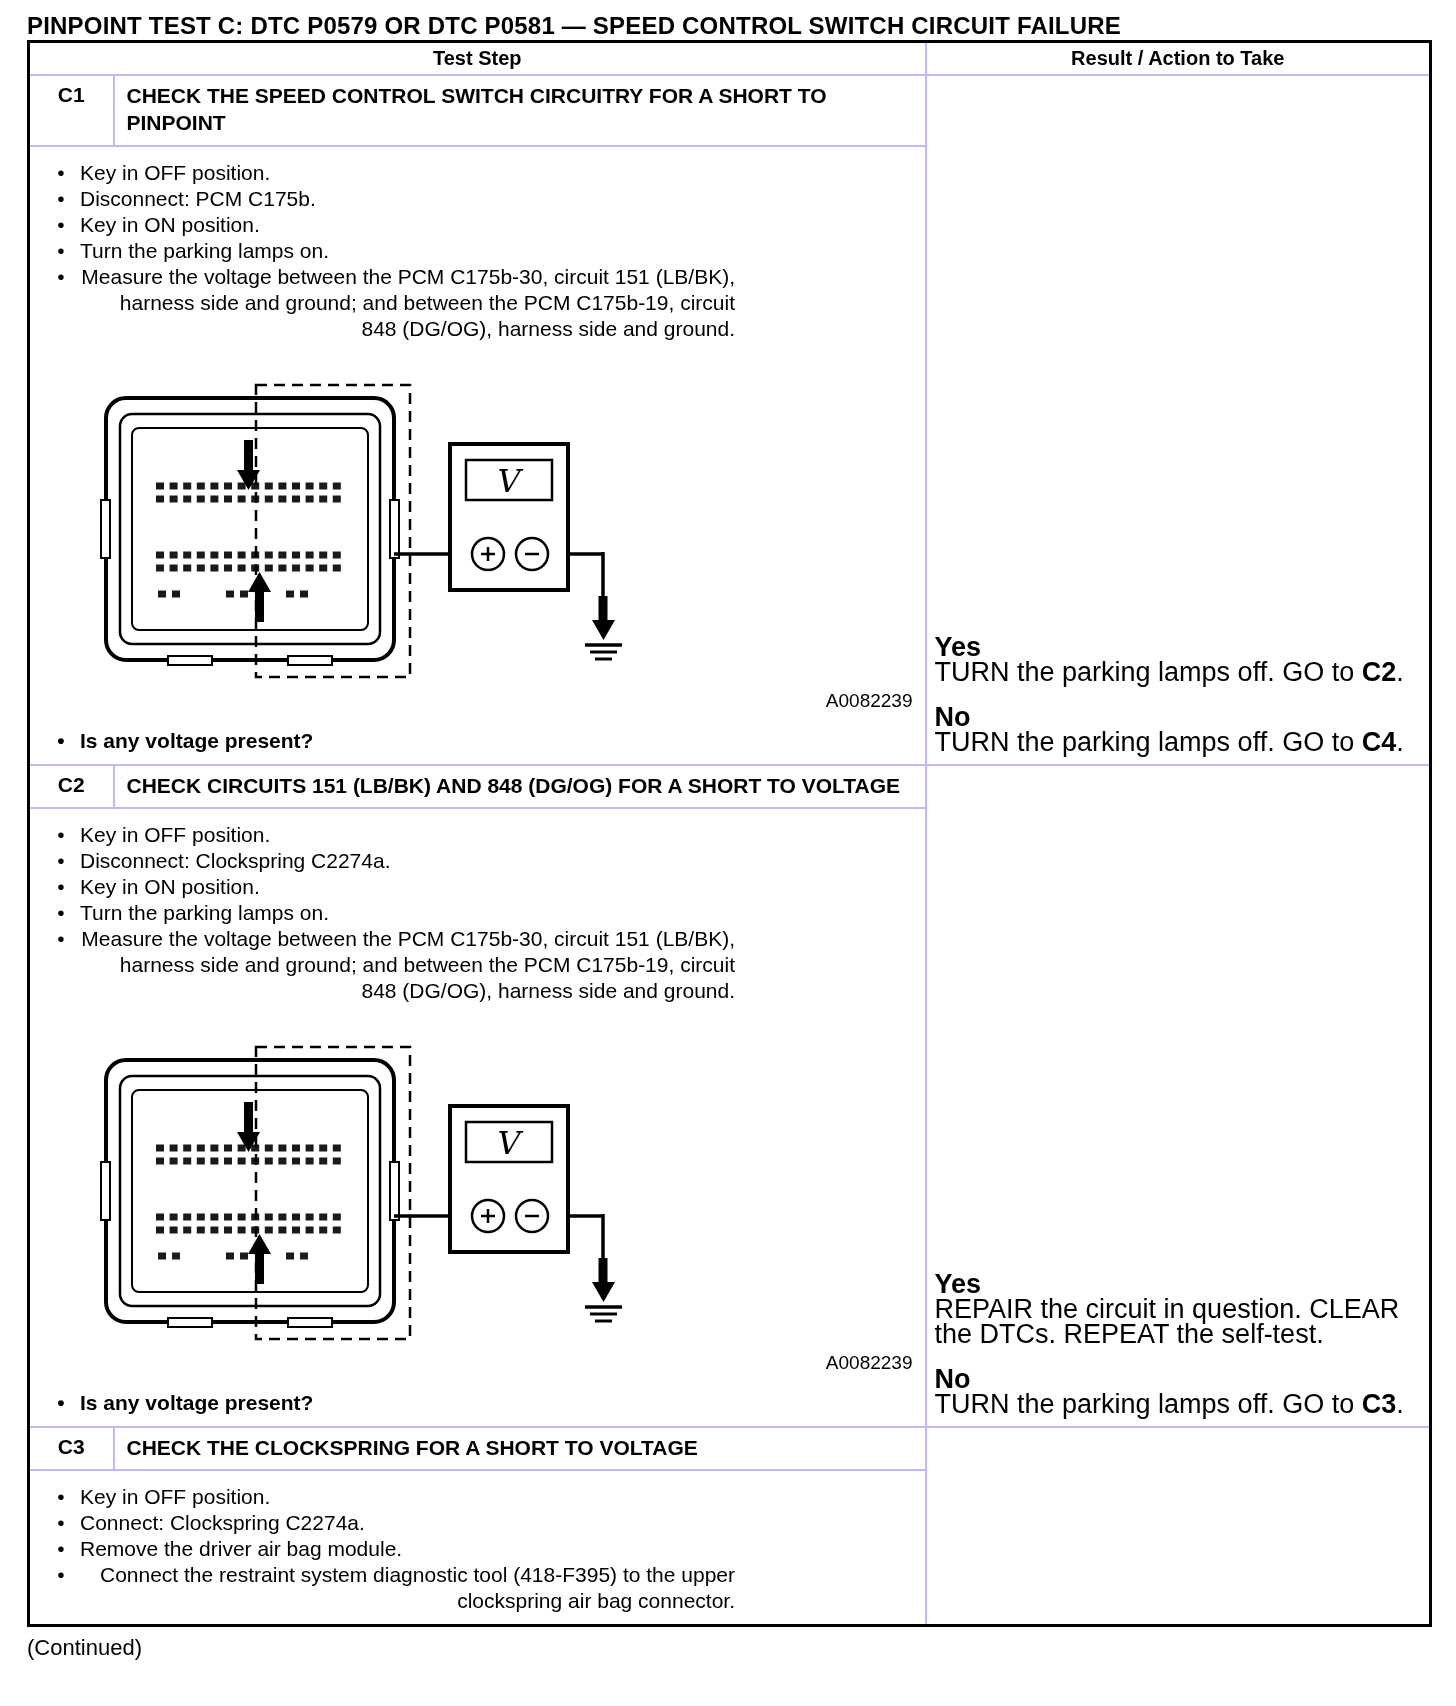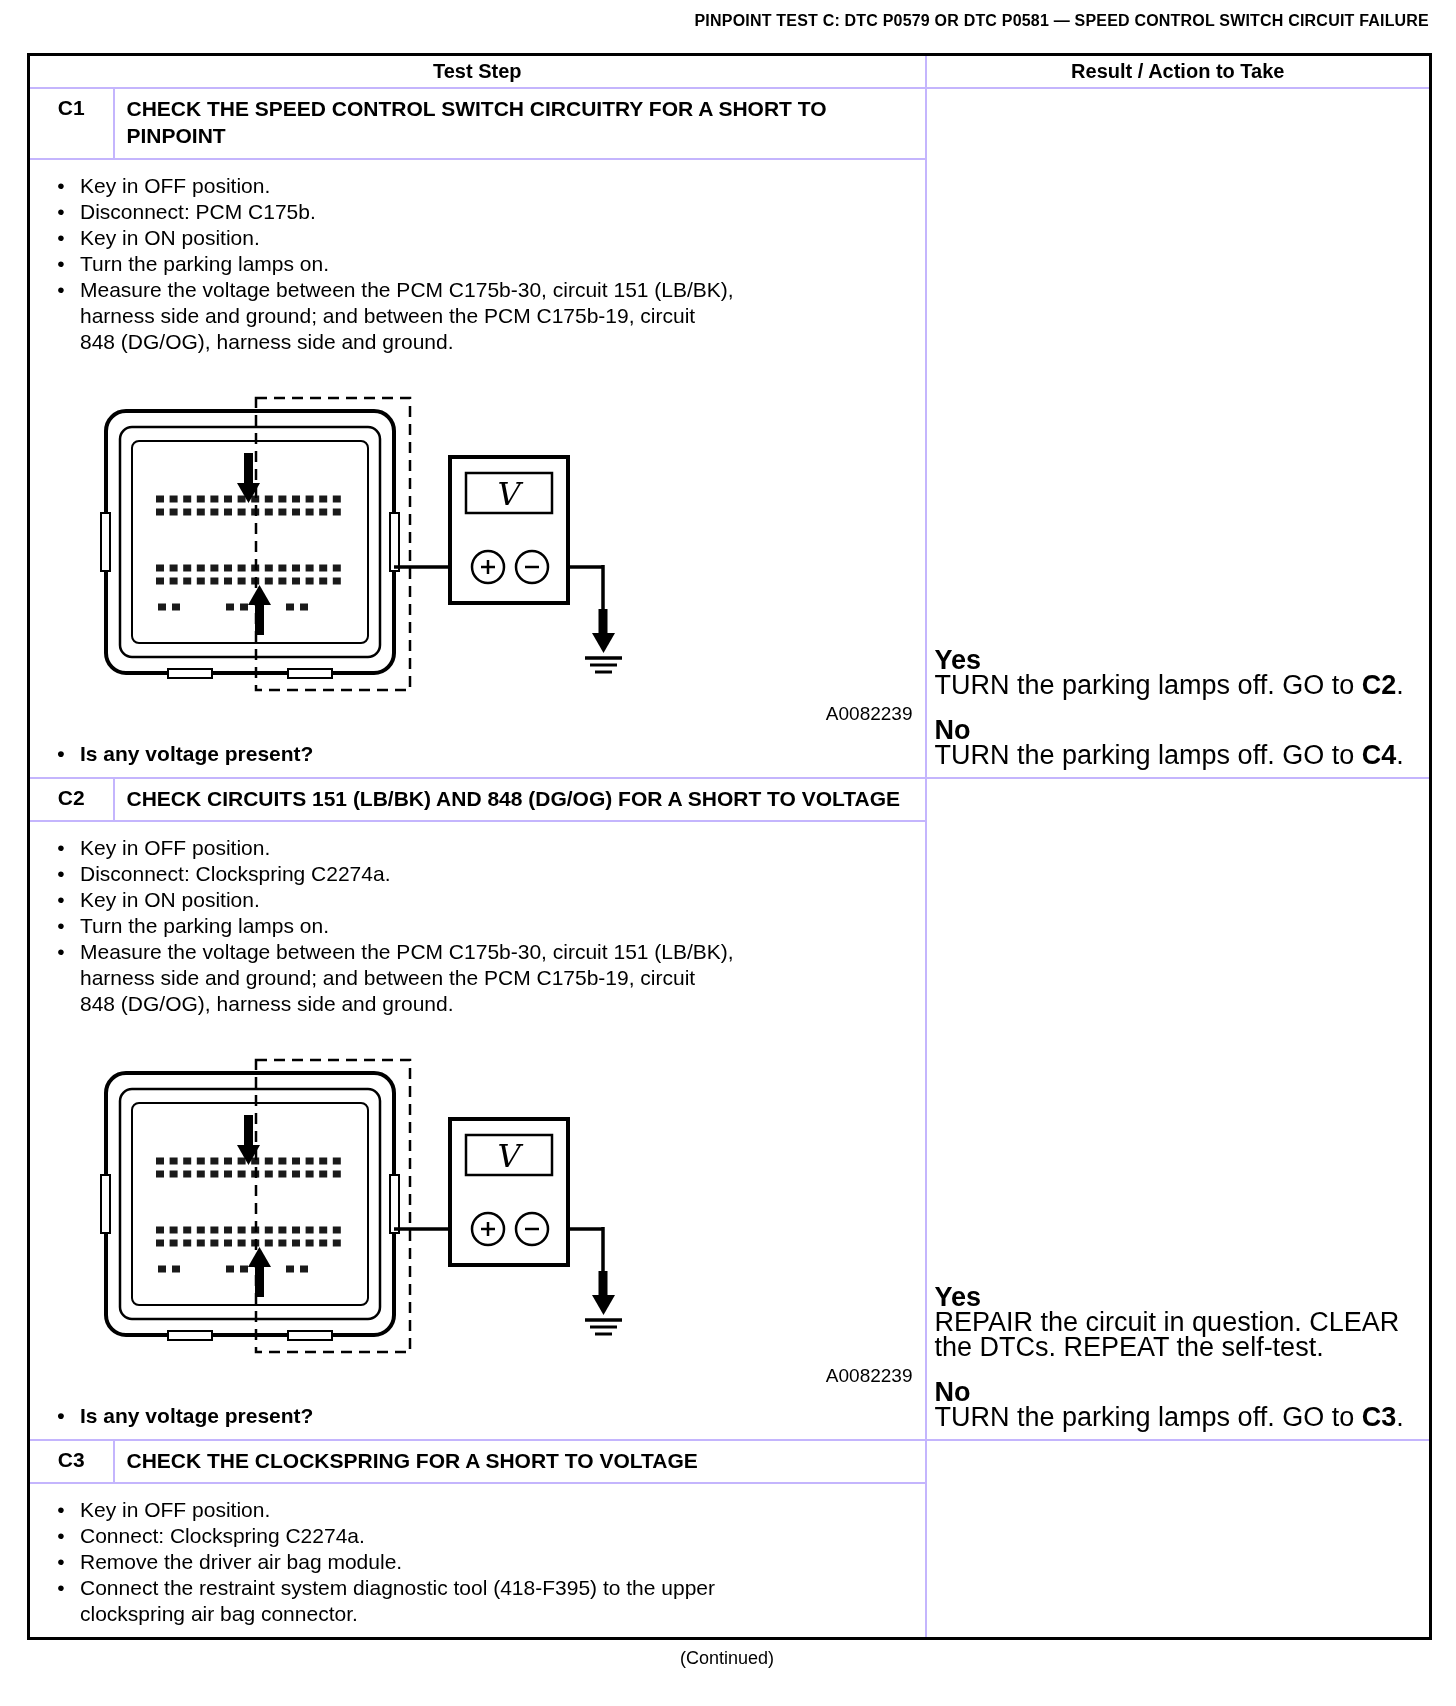--- a/index.html
+++ b/index.html
@@ -5,47 +5,47 @@
   * { margin:0; padding:0; box-sizing:border-box; }
   html,body { background:#fff; }
   body {
     width:1456px; min-height:1706px;
     color:#000;
     font-family:"Liberation Sans", sans-serif;
     -webkit-font-smoothing:antialiased;
   }
   .page { padding:10px 27px 0 27px; }
   .doc-title {
-    font-size:16px; font-weight:700; text-align:right;
-    letter-spacing:.2px; margin:2px 0 23px 0; white-space:nowrap;
+    font-size:24px; font-weight:700; text-align:left;
+    letter-spacing:.2px; margin:2px 0 0 0; white-space:nowrap;
   }
   table.pp {
     border-collapse:collapse; width:1402px; table-layout:fixed;
     border:3px solid #000;
   }
   .pp th, .pp td { border:2px solid #c4b5fd; vertical-align:top; }
   .pp th { font-size:20px; font-weight:700; text-align:center; padding:4px 2px; }
   td.cell-id { font-size:21px; font-weight:700; text-align:center; padding-top:7px; }
   td.cell-title { font-size:21px; font-weight:700; padding:6px 12px 8px 12px; line-height:1.3; }
   td.cell-body { padding:13px 12px 10px 12px; }
   td.cell-result {
     vertical-align:bottom; padding:24px 8px 9px 8px;
     font-size:27px; line-height:25px;
   }
   .bullet { display:flex; font-size:21px; line-height:26px; }
   .bullet .dot { flex:0 0 38px; text-align:center; }
-  .bullet .txt { max-width:655px; }
+  .bullet .txt { max-width:655px;text-align:right; }
   .bullet.q .txt, .bullet.q .dot { font-weight:700; }
   .fig-wrap { margin:40px 0 0 56px;text-align:right; }
   .fig { display:block; }
   .fig-label { font-size:19px; margin:8px 0 0 14px; }
   .question { margin-top:16px; }
   .res-block + .res-block { margin-top:20px; }
   .res-label { font-weight:700; }
-  .continued { width:1402px; text-align:center; font-size:18px; margin-top:8px; padding-right:2px; }
+  .continued { width:1402px; text-align:left; font-size:22px; margin-top:8px; padding-right:2px; }
   .svg-defs { position:absolute; width:0; height:0; overflow:hidden; }
 </style>
 </head>
 <body>
 
 <svg class="svg-defs" aria-hidden="true">
   <symbol id="pcm-fig" viewBox="0 0 540 300">
     <g>
       <rect x="8" y="16" width="288" height="262" rx="20" fill="#fff" stroke="#000" stroke-width="4"></rect>
       <rect x="22" y="32" width="260" height="230" rx="12" fill="none" stroke="#000" stroke-width="2.5"></rect>

